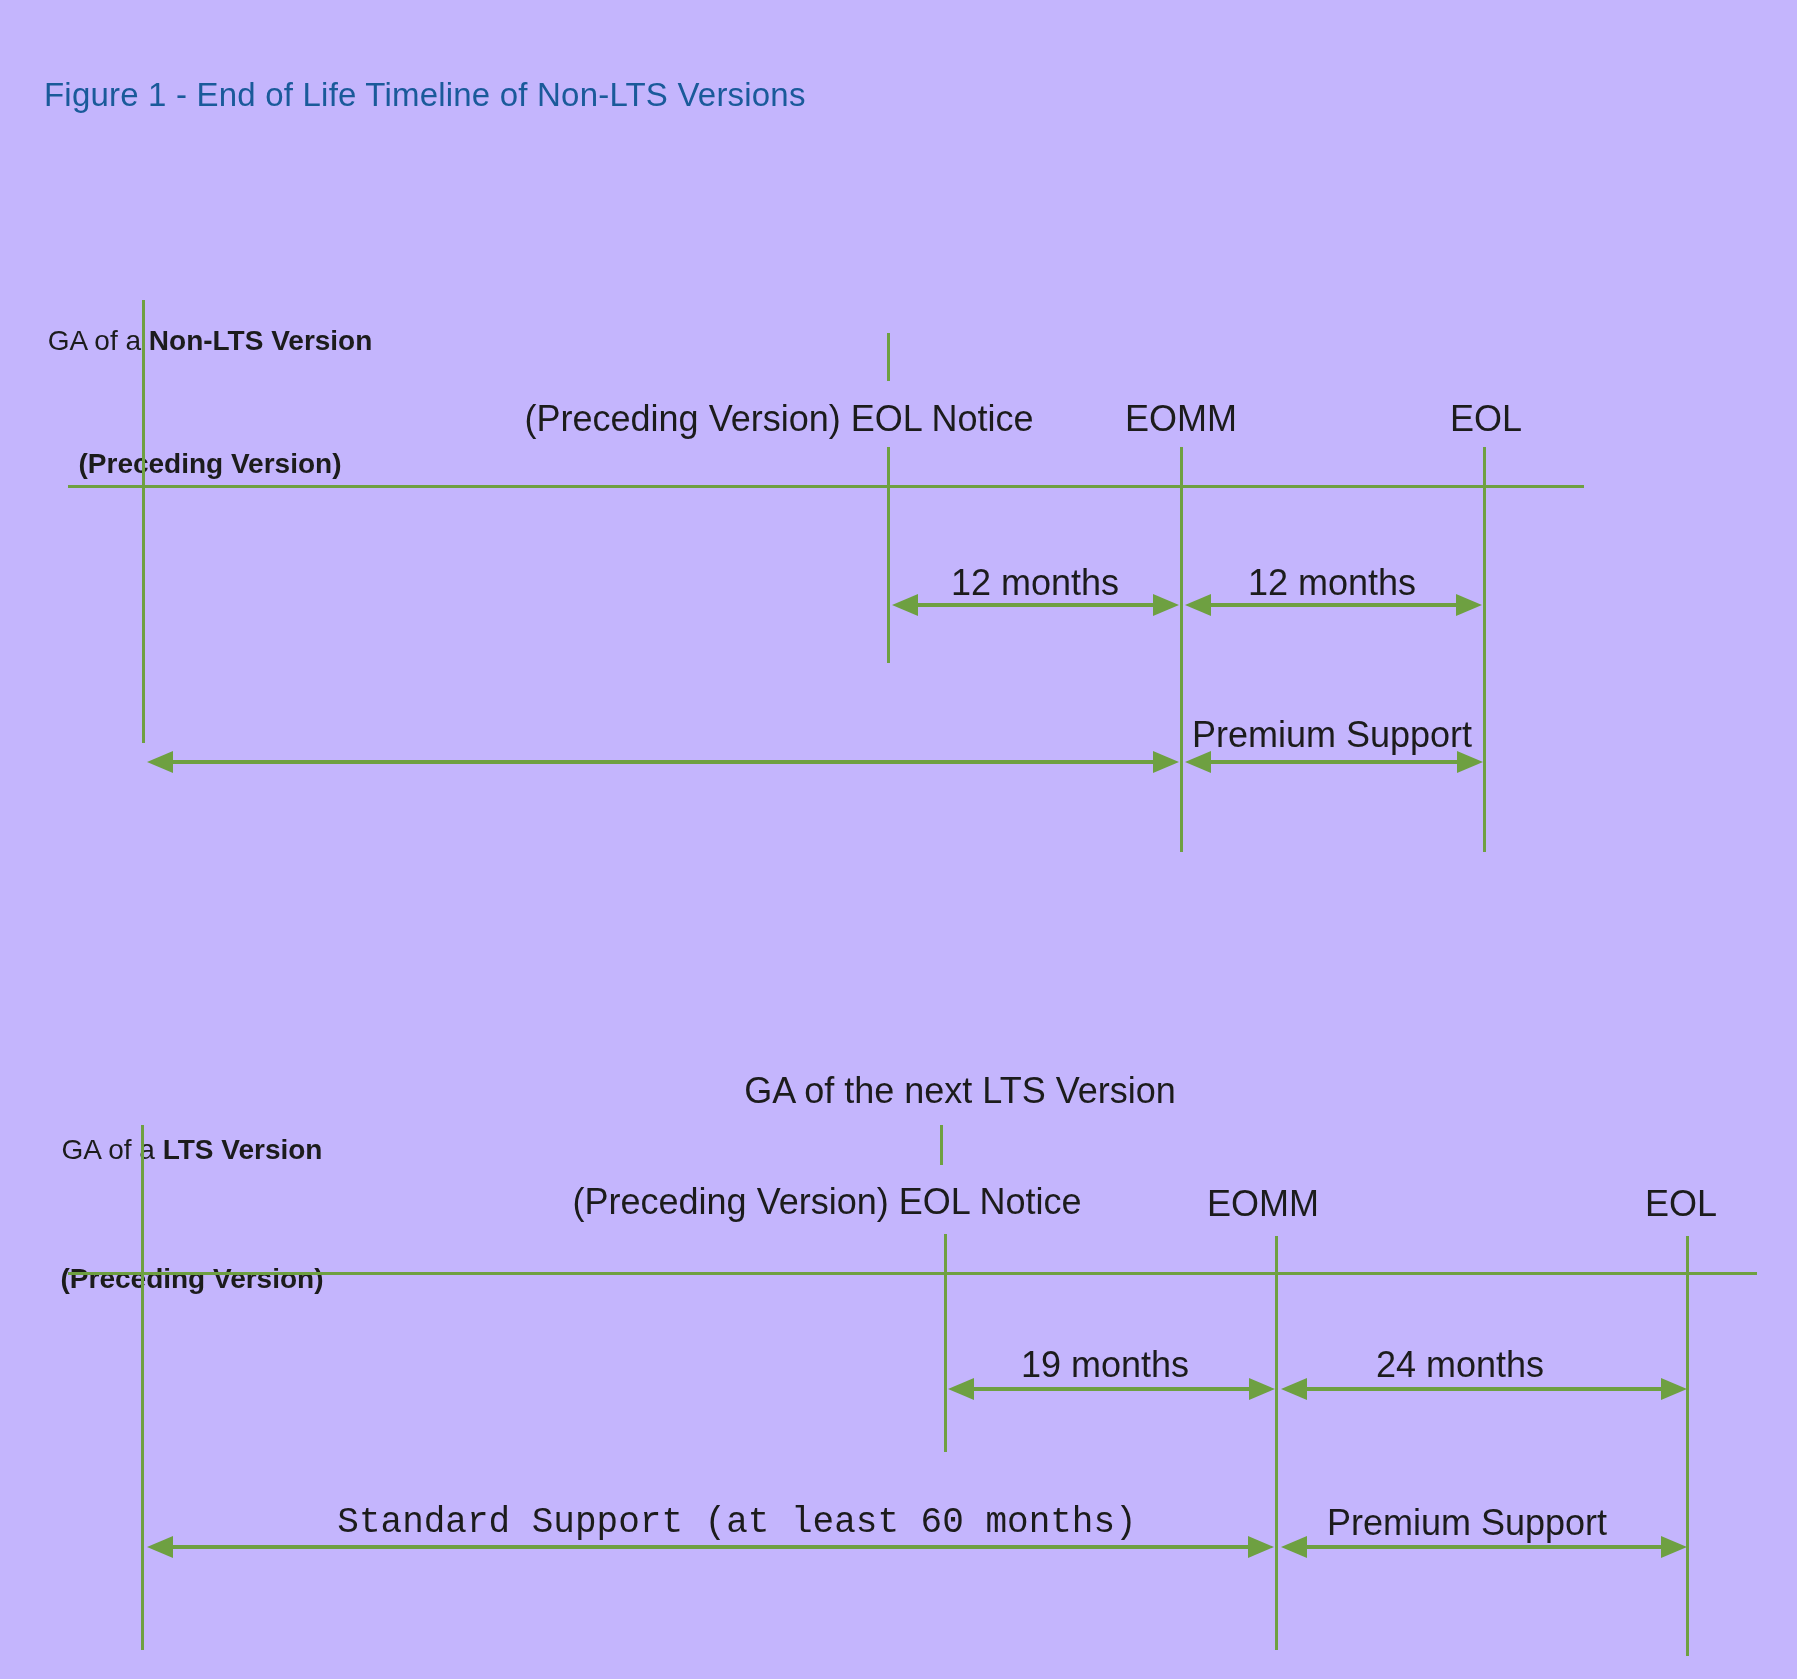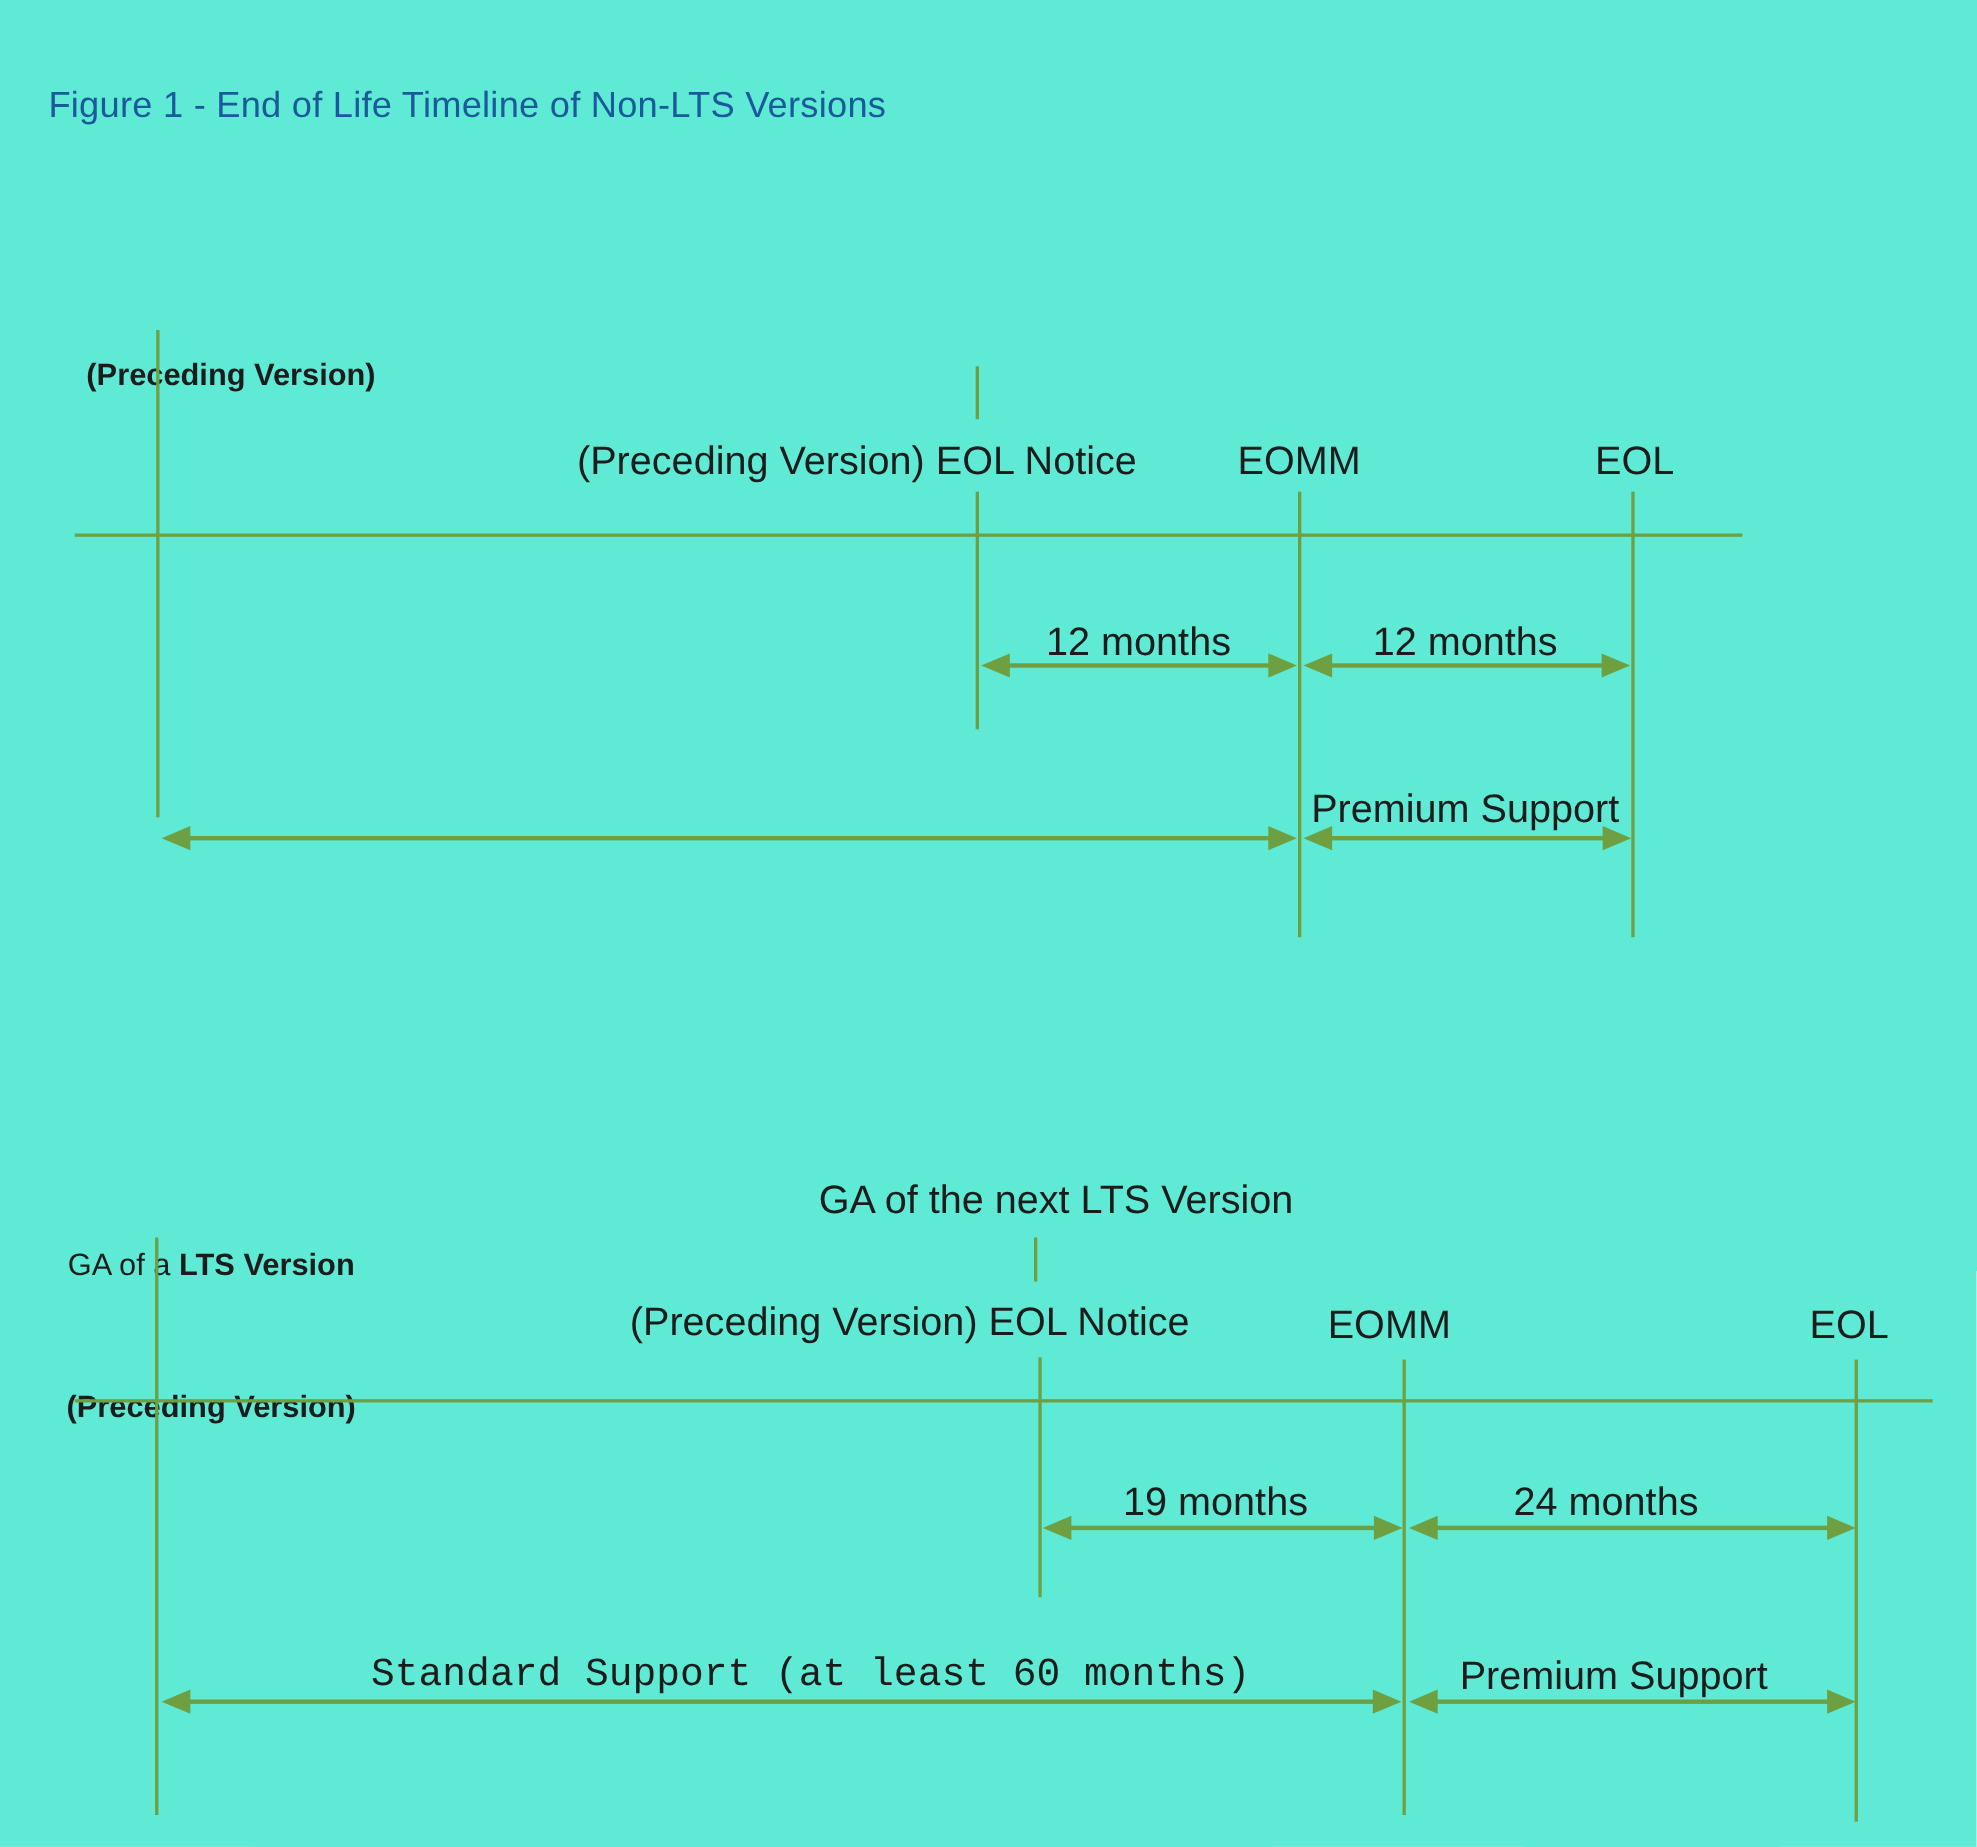--- a/index.html
+++ b/index.html
@@ -5,21 +5,21 @@
   :root{
     --green:#6ea041;
     --blue:#1a5a9a;
     --text:#1c1c1c;
   }
   html,body{margin:0;padding:0;background:#fff;}
   .canvas{
     position:relative;
     width:1797px;
     height:1679px;
-    background:#5eead4;
+    background:#c4b5fd;
     font-family:"Liberation Sans", sans-serif;
     overflow:hidden;
   }
   .fig-title{
     position:absolute;
     font-size:33px;
     color:var(--blue);
     white-space:pre;
     letter-spacing:.2px;
   }
@@ -52,20 +52,21 @@
     border-left:26px solid var(--green);}
 </style>
 </head>
 <body>
 
 <div class="canvas">
 
   <div class="fig-title" style="left:44px;top:76px;">Figure 1 - End of Life Timeline of Non-LTS Versions</div>
 
   <div class="cblock" style="left:210px;top:238px;line-height:41px;">
+    <span class="line"><span>GA of a </span><span class="b">Non-LTS Version</span></span>
     <span class="line b">(Preceding Version)</span>
   </div>
 
 
   <div class="vline" style="left:887px;top:333px;height:48px;"></div>
 
   <div class="lbl c" style="left:779px;top:398px;">(Preceding Version) EOL Notice</div>
   <div class="lbl c" style="left:1181px;top:398px;">EOMM</div>
   <div class="lbl c" style="left:1486px;top:398px;">EOL</div>
 

